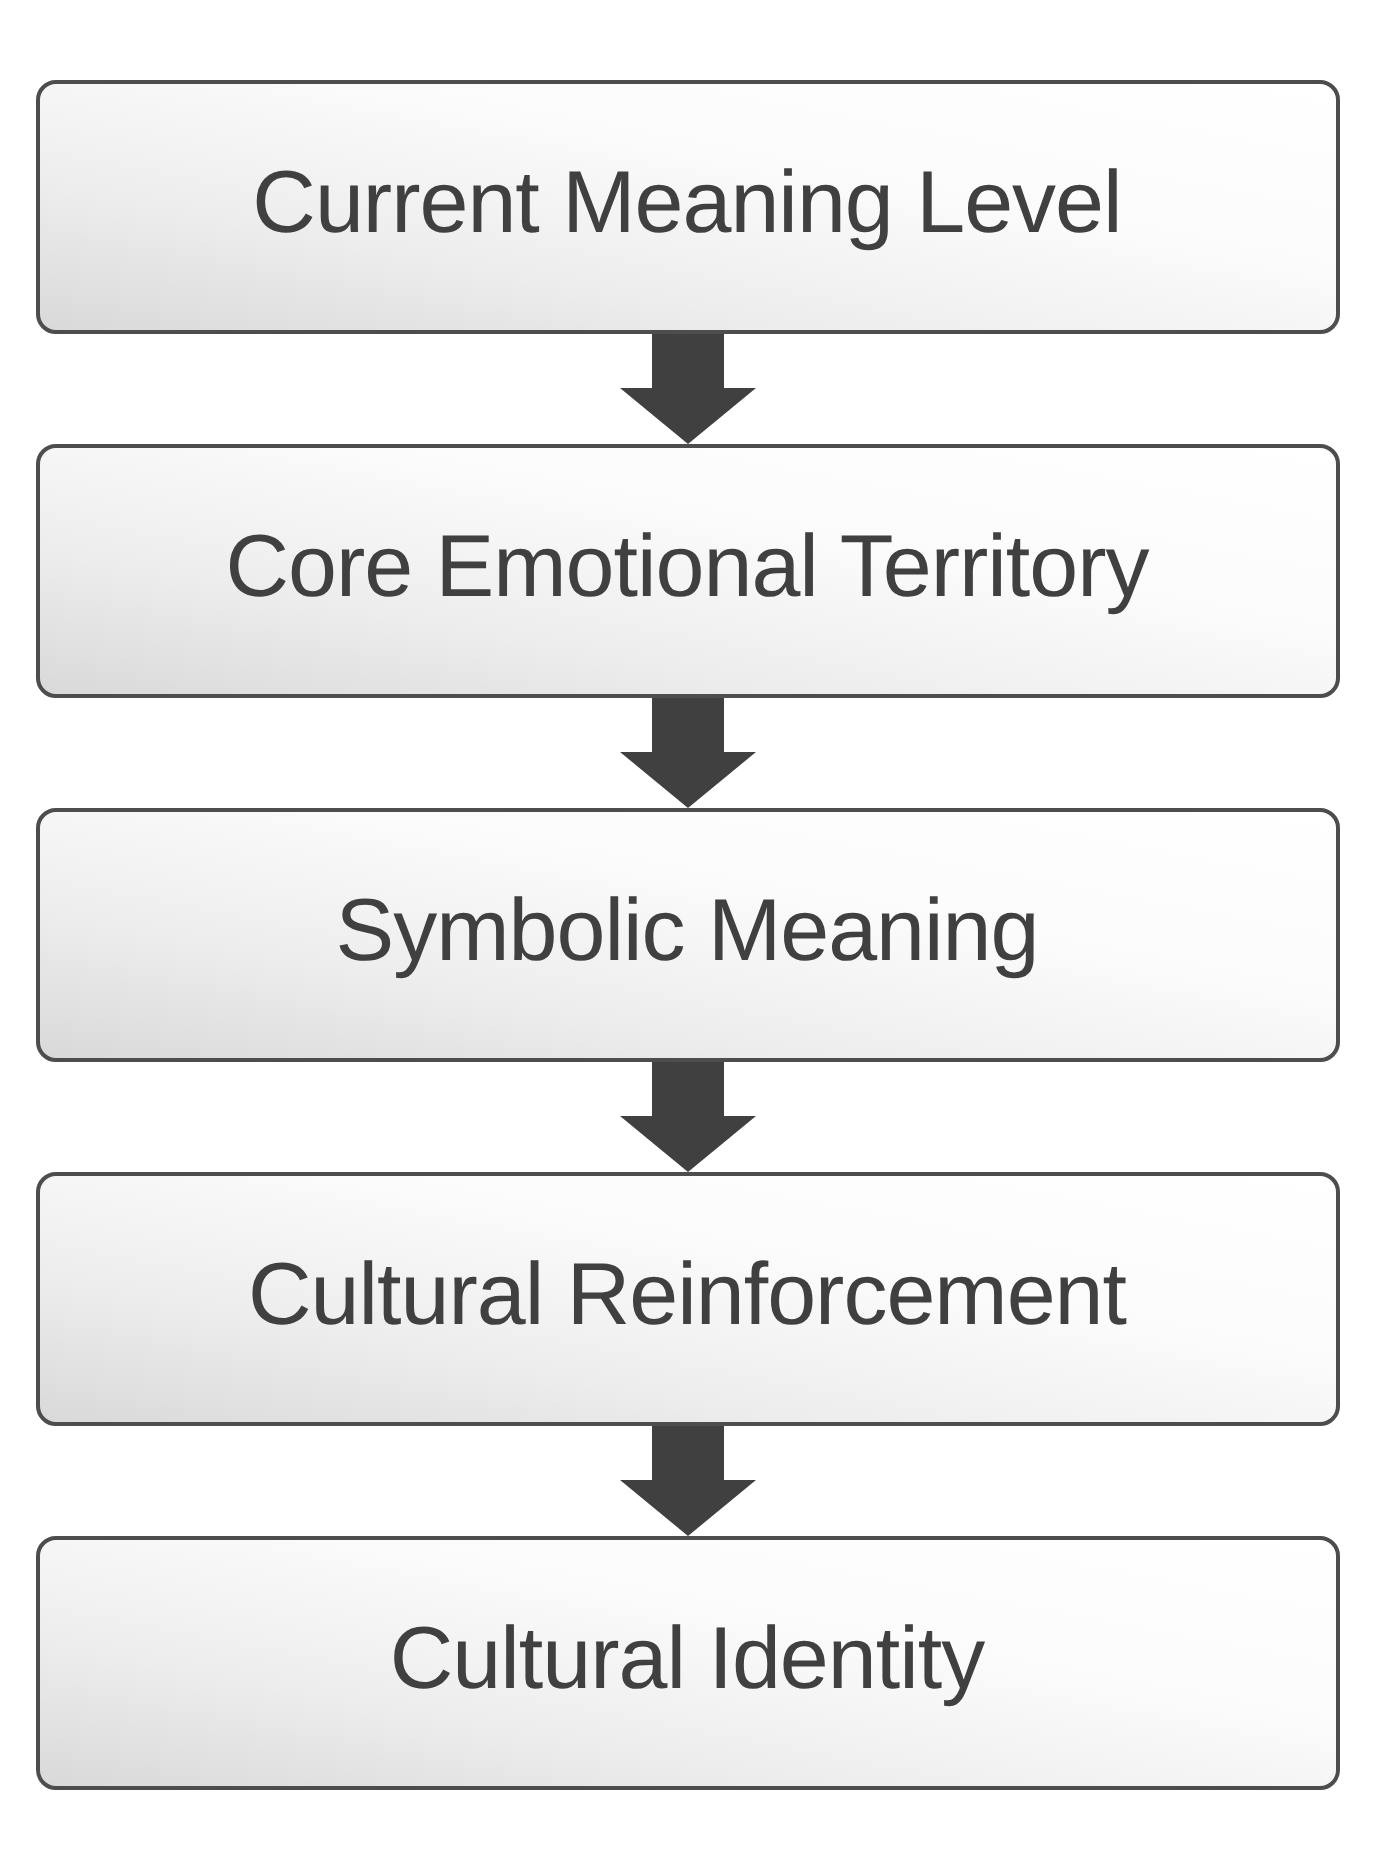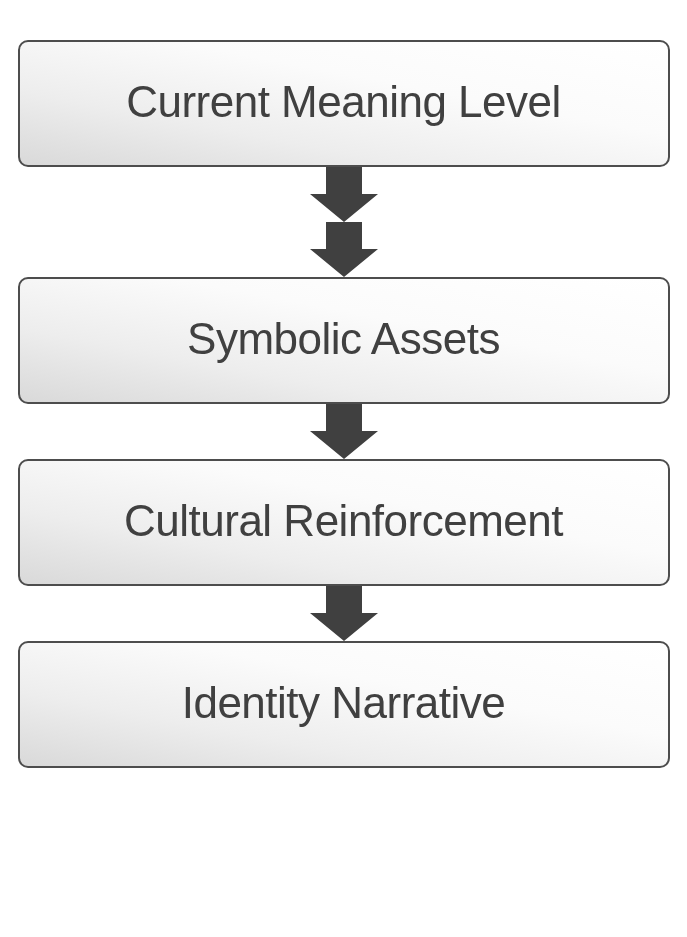--- a/index.html
+++ b/index.html
@@ -56,38 +56,41 @@
 <div class="flowchart">
 
   <div class="flow-box">
     <span class="label">Current Meaning Level</span>
   </div>
 
   <svg class="flow-arrow" viewBox="0 0 68 55">
     <polygon points="16,0 52,0 52,27 68,27 34,55 0,27 16,27" fill="#404040"></polygon>
   </svg>
 
+  <div class="flow-box">
+    <span class="label">Core Emotional Territory</span>
+  </div>
 
   <svg class="flow-arrow" viewBox="0 0 68 55">
     <polygon points="16,0 52,0 52,27 68,27 34,55 0,27 16,27" fill="#404040"></polygon>
   </svg>
 
   <div class="flow-box">
-    <span class="label">Symbolic Assets</span>
+    <span class="label">Symbolic Meaning</span>
   </div>
 
   <svg class="flow-arrow" viewBox="0 0 68 55">
     <polygon points="16,0 52,0 52,27 68,27 34,55 0,27 16,27" fill="#404040"></polygon>
   </svg>
 
   <div class="flow-box">
     <span class="label">Cultural Reinforcement</span>
   </div>
 
   <svg class="flow-arrow" viewBox="0 0 68 55">
     <polygon points="16,0 52,0 52,27 68,27 34,55 0,27 16,27" fill="#404040"></polygon>
   </svg>
 
   <div class="flow-box">
-    <span class="label">Identity Narrative</span>
+    <span class="label">Cultural Identity</span>
   </div>
 
 </div>
 
 </body></html>

